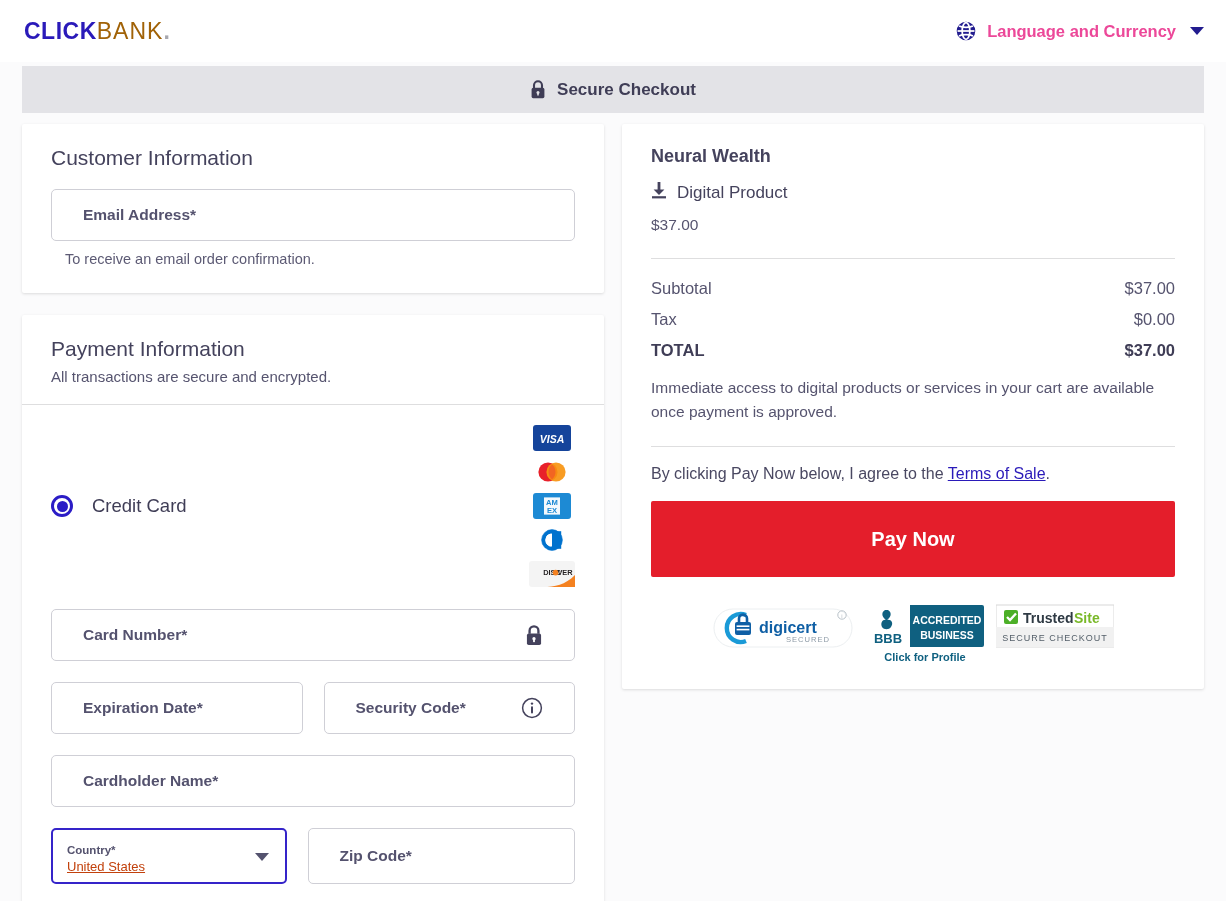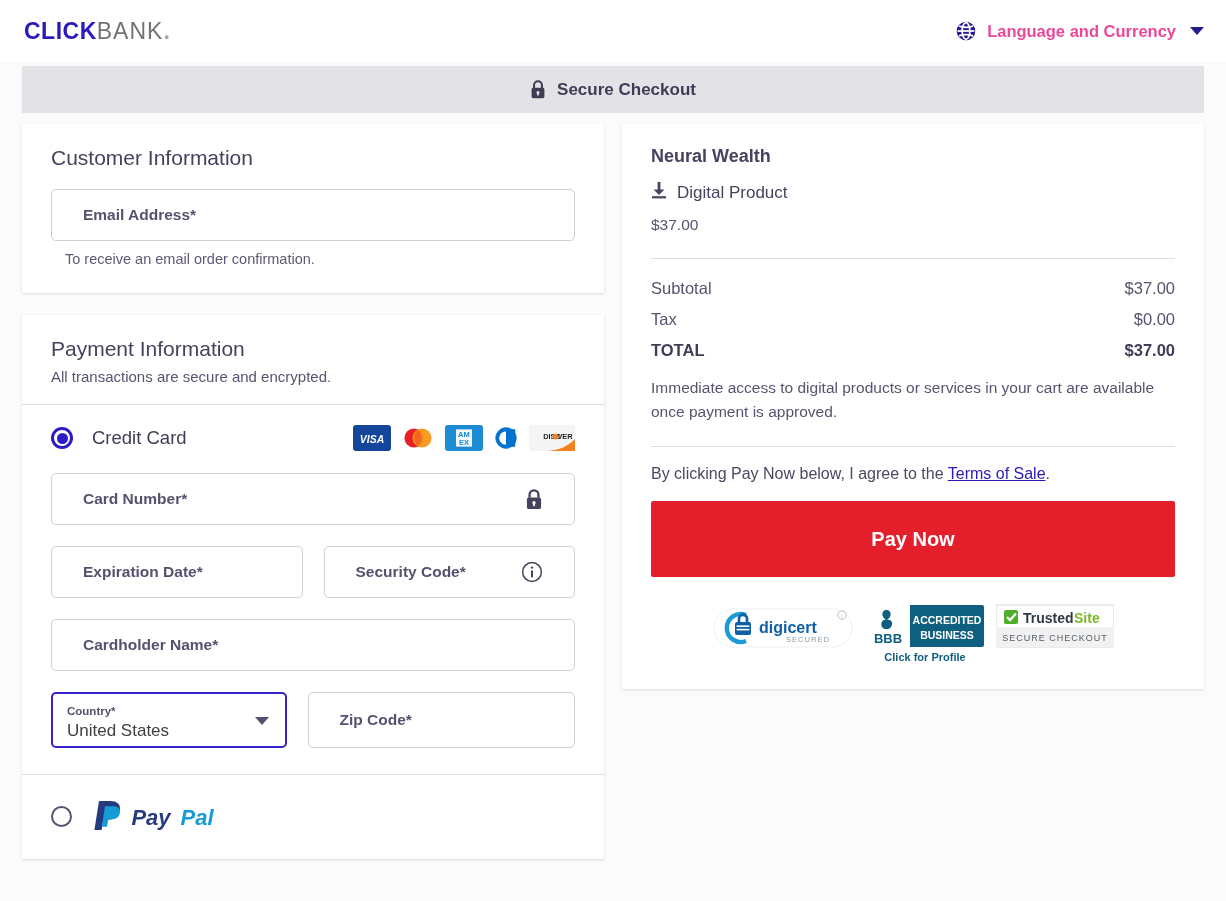--- a/index.html
+++ b/index.html
@@ -14,21 +14,21 @@
   .page { position: relative; width: 1226px; height: 901px; background: #fbfbfc; }
 
   
   .topbar {
     position: absolute; left: 0; top: 0; width: 1226px; height: 62px;
     background: #ffffff;
     display: flex; align-items: center; justify-content: space-between;
   }
   .logo { margin-left: 24px; font-size: 23px; font-weight: bold; letter-spacing: .5px; display: flex; align-items: baseline; }
   .logo .click { color: #2a1ab9; }
-  .logo .bank { color: #737373; font-weight: normal; letter-spacing: 1px;}
+  .logo .bank { color: #a16207; font-weight: normal; letter-spacing: 1px;}
   .logo .dot { color: #a7a7ae; }
 
   .langwrap {
     margin-right: 22px; display: flex; align-items: center; gap: 10px;
     color: #ec4899; font-weight: bold; font-size: 16.5px; cursor: pointer;
   }
   .globe { width: 22px; height: 22px; display: block; }
   .chev { width: 0; height: 0; border-left: 7px solid transparent; border-right: 7px solid transparent; border-top: 8px solid #221c8f; margin-left: 4px;}
 
   
@@ -77,36 +77,36 @@
     width: 22px; height: 22px; border-radius: 50%;
     border: 3px solid #2b1cc6; background: #fff;
     display: flex; align-items: center; justify-content: center; flex: 0 0 auto;
   }
   .radio-on::after { content:""; width: 11px; height: 11px; border-radius: 50%; background: #2b1cc6; }
   .radio-off {
     width: 21px; height: 21px; border-radius: 50%;
     border: 2px solid #56546f; background: #fff; flex: 0 0 auto;
   }
   .methodlabel { margin-left: 19px; font-size: 18.5px; color: #3f3d56; }
-  .cardlogos { margin-left: auto; display: flex; align-items: center; gap: 8px; }
+  .cardlogos { margin-left: auto; display: flex; align-items: center; gap: 8px; flex-direction: column; }
   .cardlogos svg { display: block; }
 
   .fieldsarea { padding: 22px 29px 26px 29px; }
   .row2 { display: flex; gap: 21px; margin-top: 21px; }
   .row2 > * { flex: 1; }
 
   .field .ricon { margin-left: auto; display: flex; align-items: center; }
 
   .selectfield {
     position: relative; height: 56px; border: 2px solid #3524c9; border-radius: 5px;
     background: #fff; padding: 7px 14px 0 14px; display: flex; flex-direction: column;
     justify-content: center; cursor: pointer;
   }
   .selectlabel { font-size: 11.5px; font-weight: bold; color: #54526e; line-height: 1.3; }
-  .selectvalue { font-size: 17px; color: #404040; line-height: 1.4; }
+  .selectvalue { font-size: 13px; color: #c2410c; line-height: 1.4; text-decoration: underline; }
   .selectcaret {
     position: absolute; right: 16px; top: 50%; margin-top: -3px;
     width: 0; height: 0; border-left: 7px solid transparent; border-right: 7px solid transparent;
     border-top: 8px solid #54526e;
   }
   .zipfield { height: 56px; }
 
   .paypalrow { padding: 24px 29px 26px 29px; display: flex; align-items: center; }
   .paypalmark { margin-left: 17px; display: flex; align-items: center; }
 

